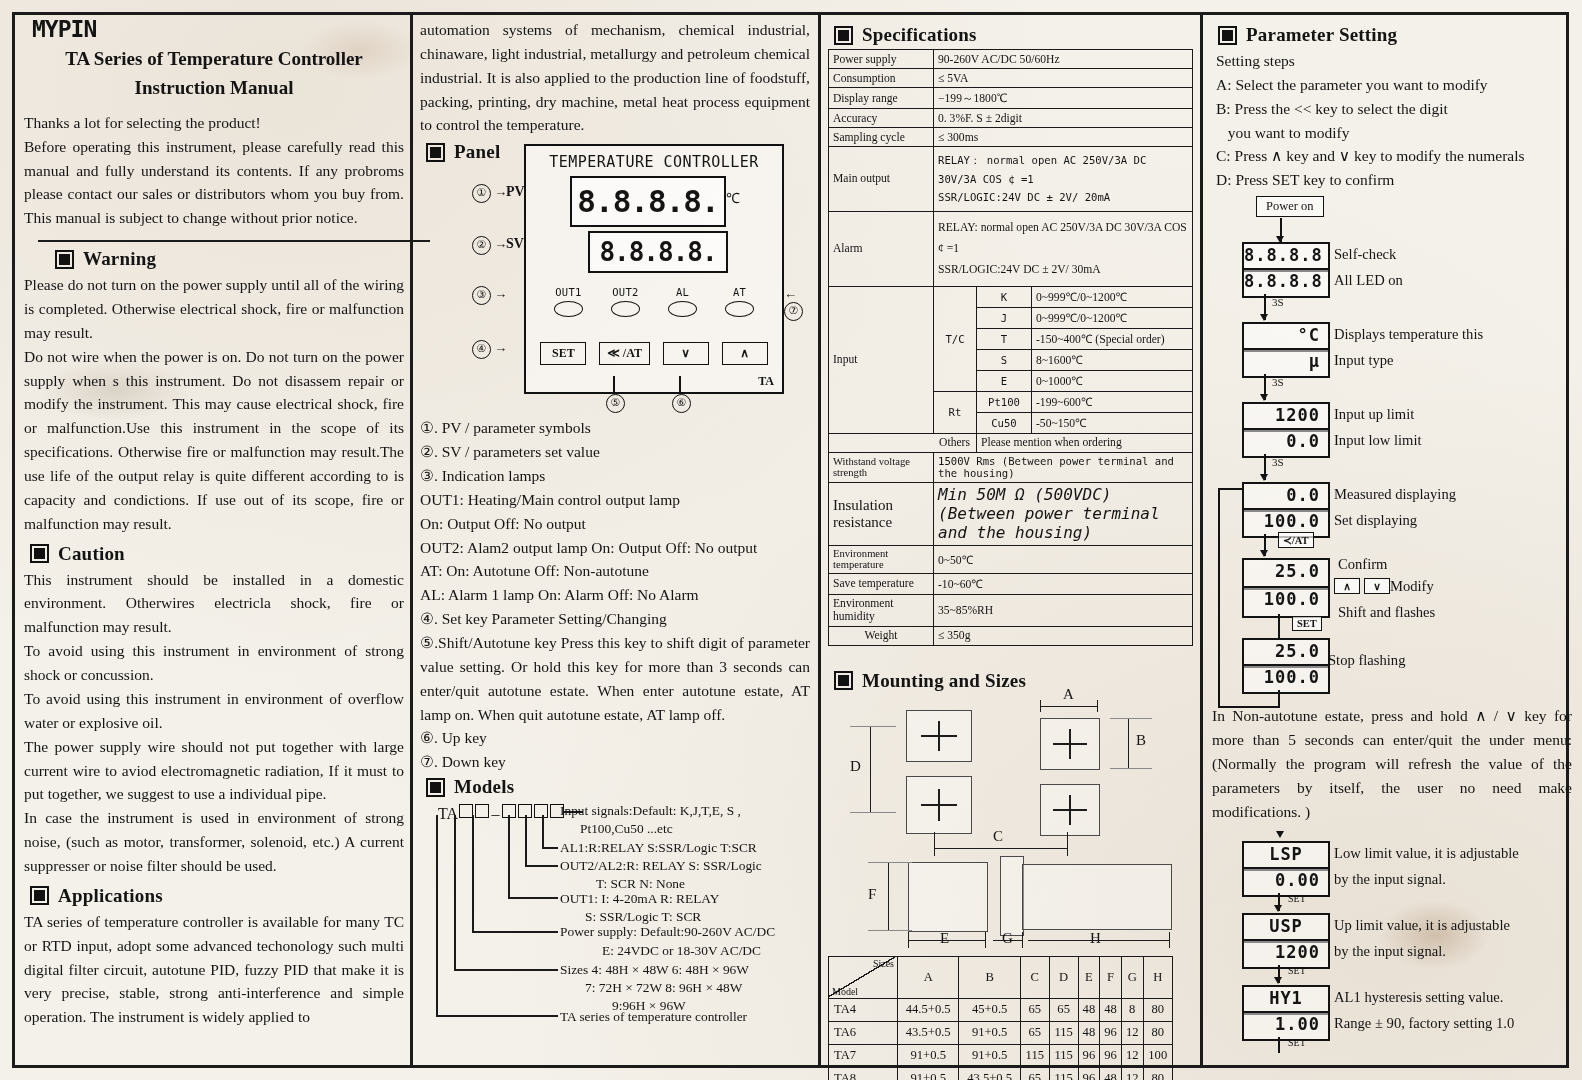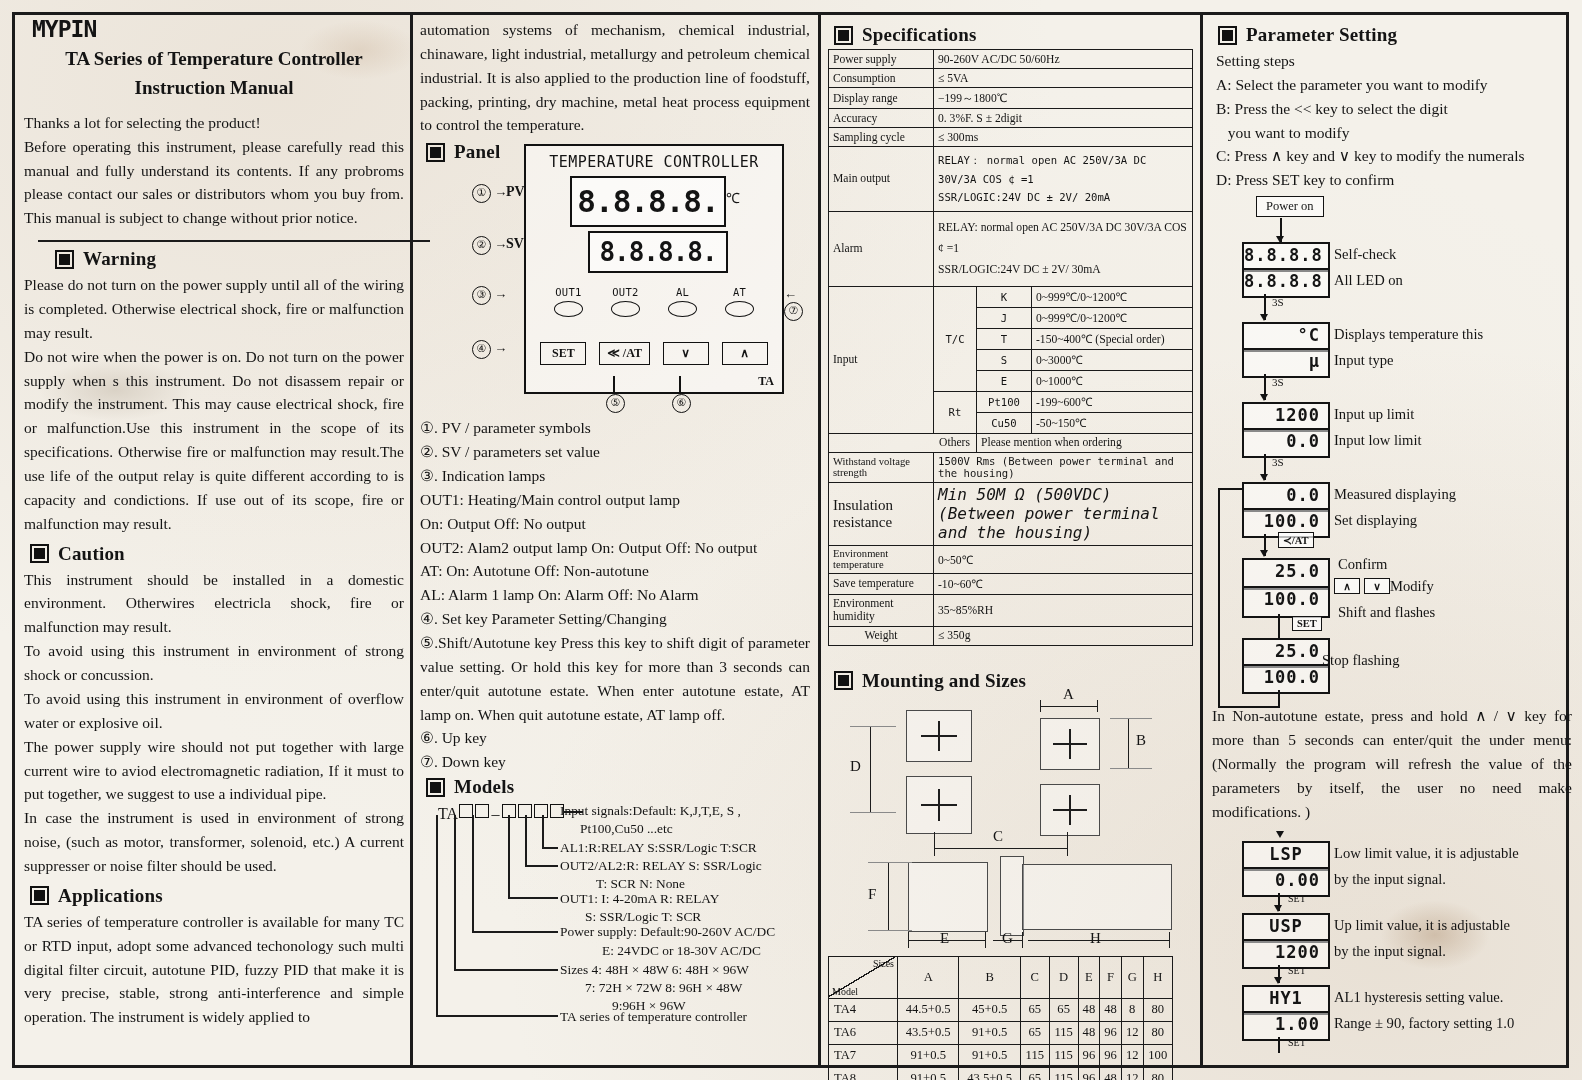--- a/index.html
+++ b/index.html
@@ -338,21 +338,21 @@
       <tr>
         <td style="text-align:center;" class="mono">J</td>
         <td>0~999℃/0~1200℃</td>
       </tr>
       <tr>
         <td style="text-align:center;" class="mono">T</td>
         <td>-150~400℃   (Special order)</td>
       </tr>
       <tr>
         <td style="text-align:center;" class="mono">S</td>
-        <td>0~3000℃</td>
+        <td>8~1600℃</td>
       </tr>
       <tr>
         <td style="text-align:center;" class="mono">E</td>
         <td>0~1000℃</td>
       </tr>
       <tr>
         <td rowspan="2" style="text-align:center;" class="mono">Rt</td>
         <td style="text-align:center;" class="mono">Pt100</td>
         <td>-199~600℃</td>
       </tr>
@@ -607,21 +607,21 @@
       <div class="flbl" style="left:126px;top:408px;">Shift and flashes</div>
       <div class="fline" style="left:66px;top:418px;height:24px;"></div>
       <div class="kbx" style="left:80px;top:420px;">SET</div>
 
       <div class="fbox" style="left:30px;top:442px;width:84px;height:26px;">
         <div class="lcd">25.0</div>
       </div>
       <div class="fbox" style="left:30px;top:468px;width:84px;height:26px;">
         <div class="lcd">100.0</div>
       </div>
-      <div class="flbl" style="left:110px;top:456px;">Stop flashing</div>
+      <div class="flbl" style="left:116px;top:456px;">Stop flashing</div>
 
       <div class="fline" style="left:66px;top:494px;height:18px;"></div>
       <div class="fhline" style="left:6px;top:510px;width:62px;"></div>
       <div class="fline" style="left:6px;top:292px;height:220px;"></div>
       <div class="fhline" style="left:6px;top:292px;width:24px;"></div>
     </div>
 
     <p class="t" style="margin-top:38px;">In Non-autotune estate, press and hold ∧ / ∨ key for more than 5 seconds can enter/quit  the under menu: (Normally the  program will  refresh  the value of  the  parameters by itself, the user no need  make modifications. )</p>
 
     <div style="position:relative;height:180px;margin-top:14px;">

